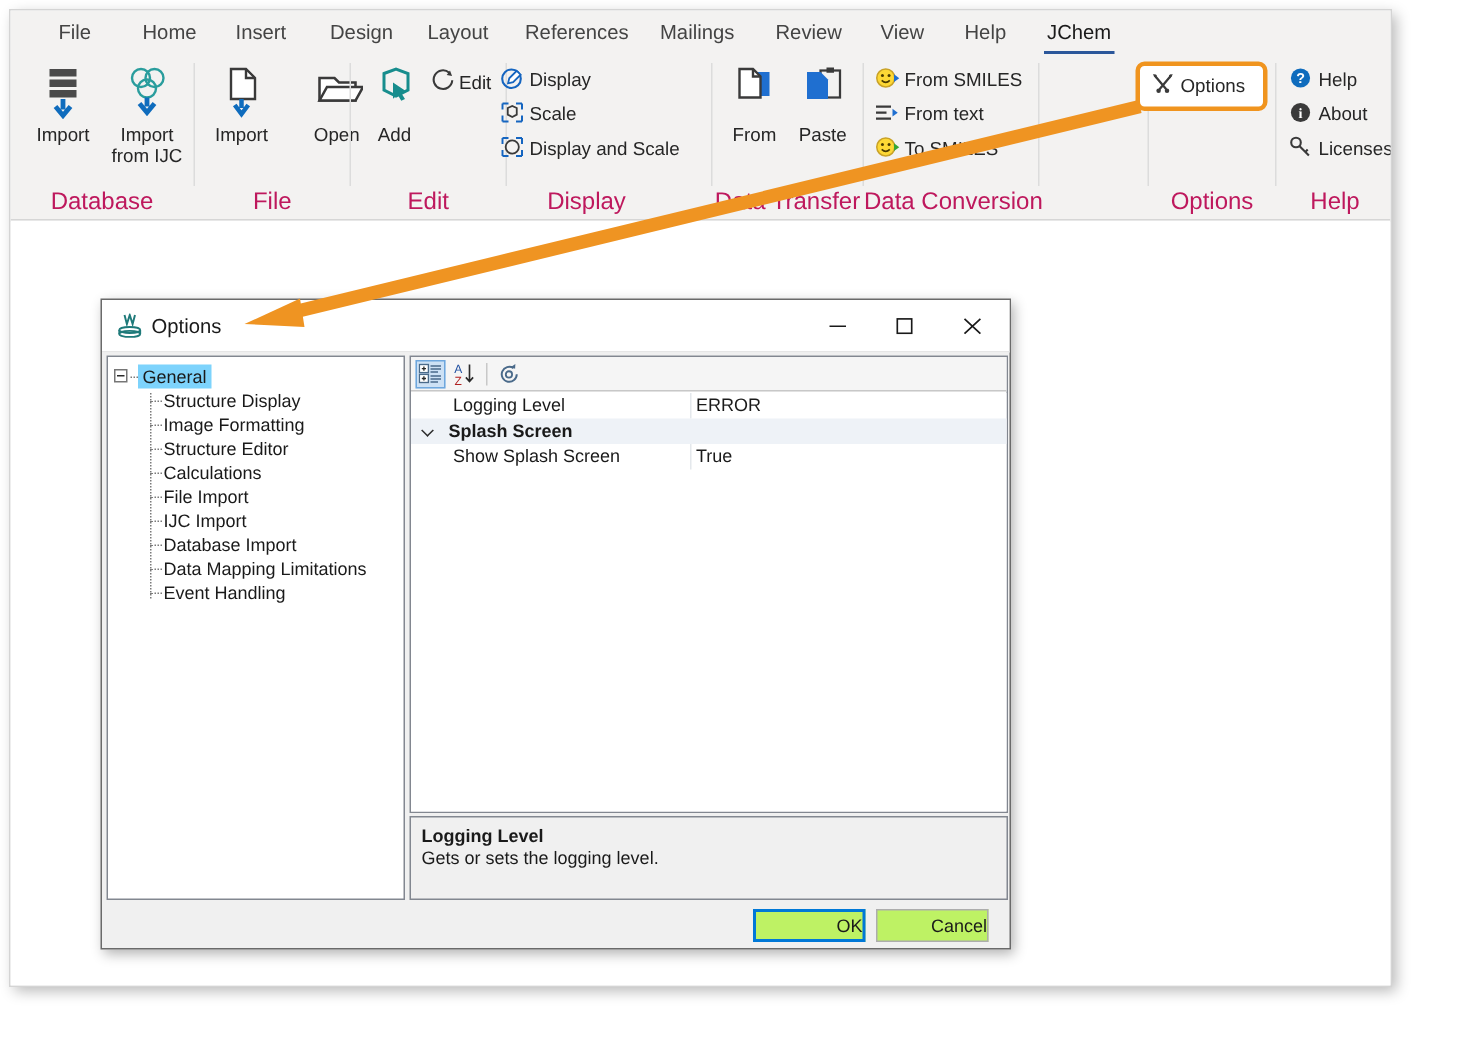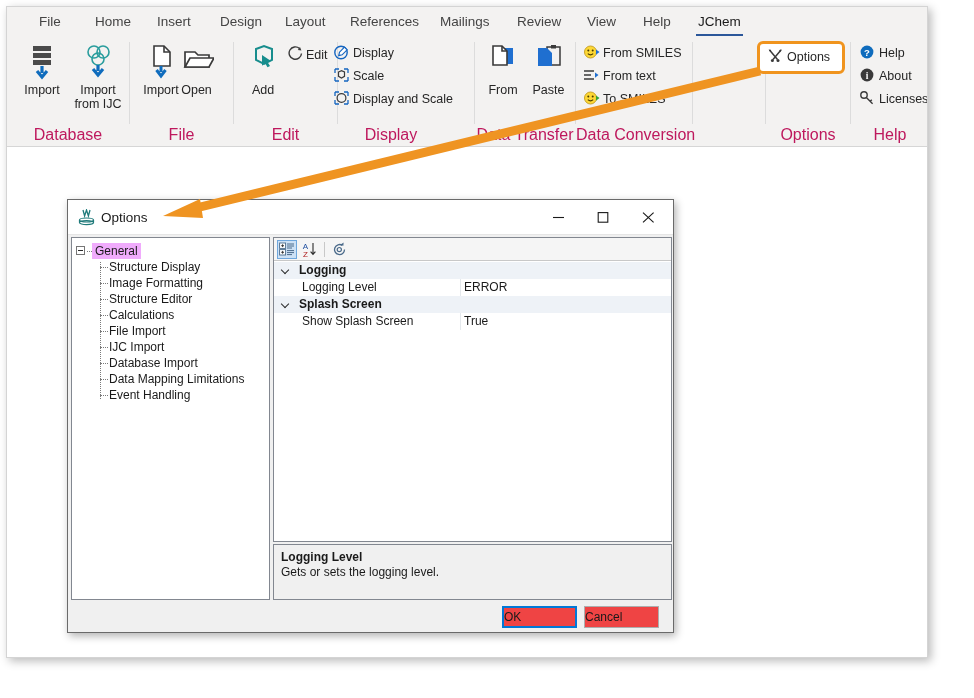--- a/index.html
+++ b/index.html
@@ -198,21 +198,21 @@
     cursor: default;
   }
   .tnode .tlabel {
     position: absolute;
     top: 0;
     line-height: 16px;
   }
   #tree-root { margin-top: 5px; }
   #tree-root .tlabel {
     left: 20px;
-    background: #f0abfc;
+    background: #7dd3fc;
     padding: 0 3px;
   }
   .tchild .tlabel { left: 37px; }
   .expander {
     position: absolute;
     left: 4px; top: 3px;
     width: 9px; height: 9px;
     border: 1px solid #767676;
     background: #ffffff;
   }
@@ -342,25 +342,25 @@
     font-size: 12px;
     color: #1a1a1a;
     line-height: 15px;
   }
 
   
   .dbtn {
     position: absolute;
     top: 406px;
     width: 75px; height: 22px;
-    background: #ef4444;
+    background: #bef264;
     border: 1px solid #adadad;
     font-size: 12px;
     color: #1a1a1a;
-    text-align: left;
+    text-align: right;
     line-height: 20px;
     cursor: default;
   }
   #btn-ok {
     left: 434px;
     border: 2px solid #0078d7;
     line-height: 18px;
   }
   #btn-cancel { left: 516px; }
 </style>
@@ -417,21 +417,21 @@
       <div class="rbig" style="left:6px;top:8px;width:50px;">
         <span class="glyph">
           <svg width="34" height="36" viewBox="0 0 34 36">
             <path d="M10 2 h10 l6 6 v14 h-16 z" fill="#ffffff" stroke="#3a3a3a" stroke-width="1.6"></path>
             <path d="M20 2 v6 h6" fill="none" stroke="#3a3a3a" stroke-width="1.6"></path>
             <path d="M17 22 v6 M12.5 26 l4.5 6 l4.5 -6" stroke="#0f6cbd" stroke-width="3" fill="none"></path>
           </svg>
         </span>
         <span>Import</span>
       </div>
-      <div class="rbig" style="left:44px;top:8px;width:45px;">
+      <div class="rbig" style="left:72px;top:8px;width:45px;">
         <span class="glyph">
           <svg width="34" height="36" viewBox="0 0 34 36">
             <path d="M5 8 h10 l3 3 h11 v12 h-24 z" fill="#ffffff" stroke="#3a3a3a" stroke-width="1.7"></path>
             <path d="M5 23 l5 -9 h24 l-5 9 z" fill="#ffffff" stroke="#3a3a3a" stroke-width="1.7"></path>
           </svg>
         </span>
         <span>Open</span>
       </div>
       <div class="rgroup-label">File</div>
     </div>
@@ -698,24 +698,20 @@
       <span class="tbbtn" id="tb-reset">
         <svg width="17" height="16" viewBox="0 0 17 16" style="position:absolute;left:2px;top:2px;">
           <path d="M12.5 7.5 a5 5 0 1 1 -2.2 -4.1" fill="none" stroke="#4a6a8a" stroke-width="1.3"></path>
           <path d="M11.6 0.6 l-0.2 3.2 l-3 -1 z" fill="#4a6a8a"></path>
           <circle cx="7.3" cy="7.6" r="2.1" fill="none" stroke="#4a6a8a" stroke-width="1.2"></circle>
         </svg>
       </span>
     </div>
 
     <div id="prop-rows">
-      <div class="prow cat">
-        <span class="chev"></span>
-        <span class="pname">Logging</span>
-      </div>
       <div class="prow">
         <span class="coldiv"></span>
         <span class="pname">Logging Level</span>
         <span class="pval">ERROR</span>
       </div>
       <div class="prow cat">
         <span class="chev"></span>
         <span class="pname">Splash Screen</span>
       </div>
       <div class="prow">

